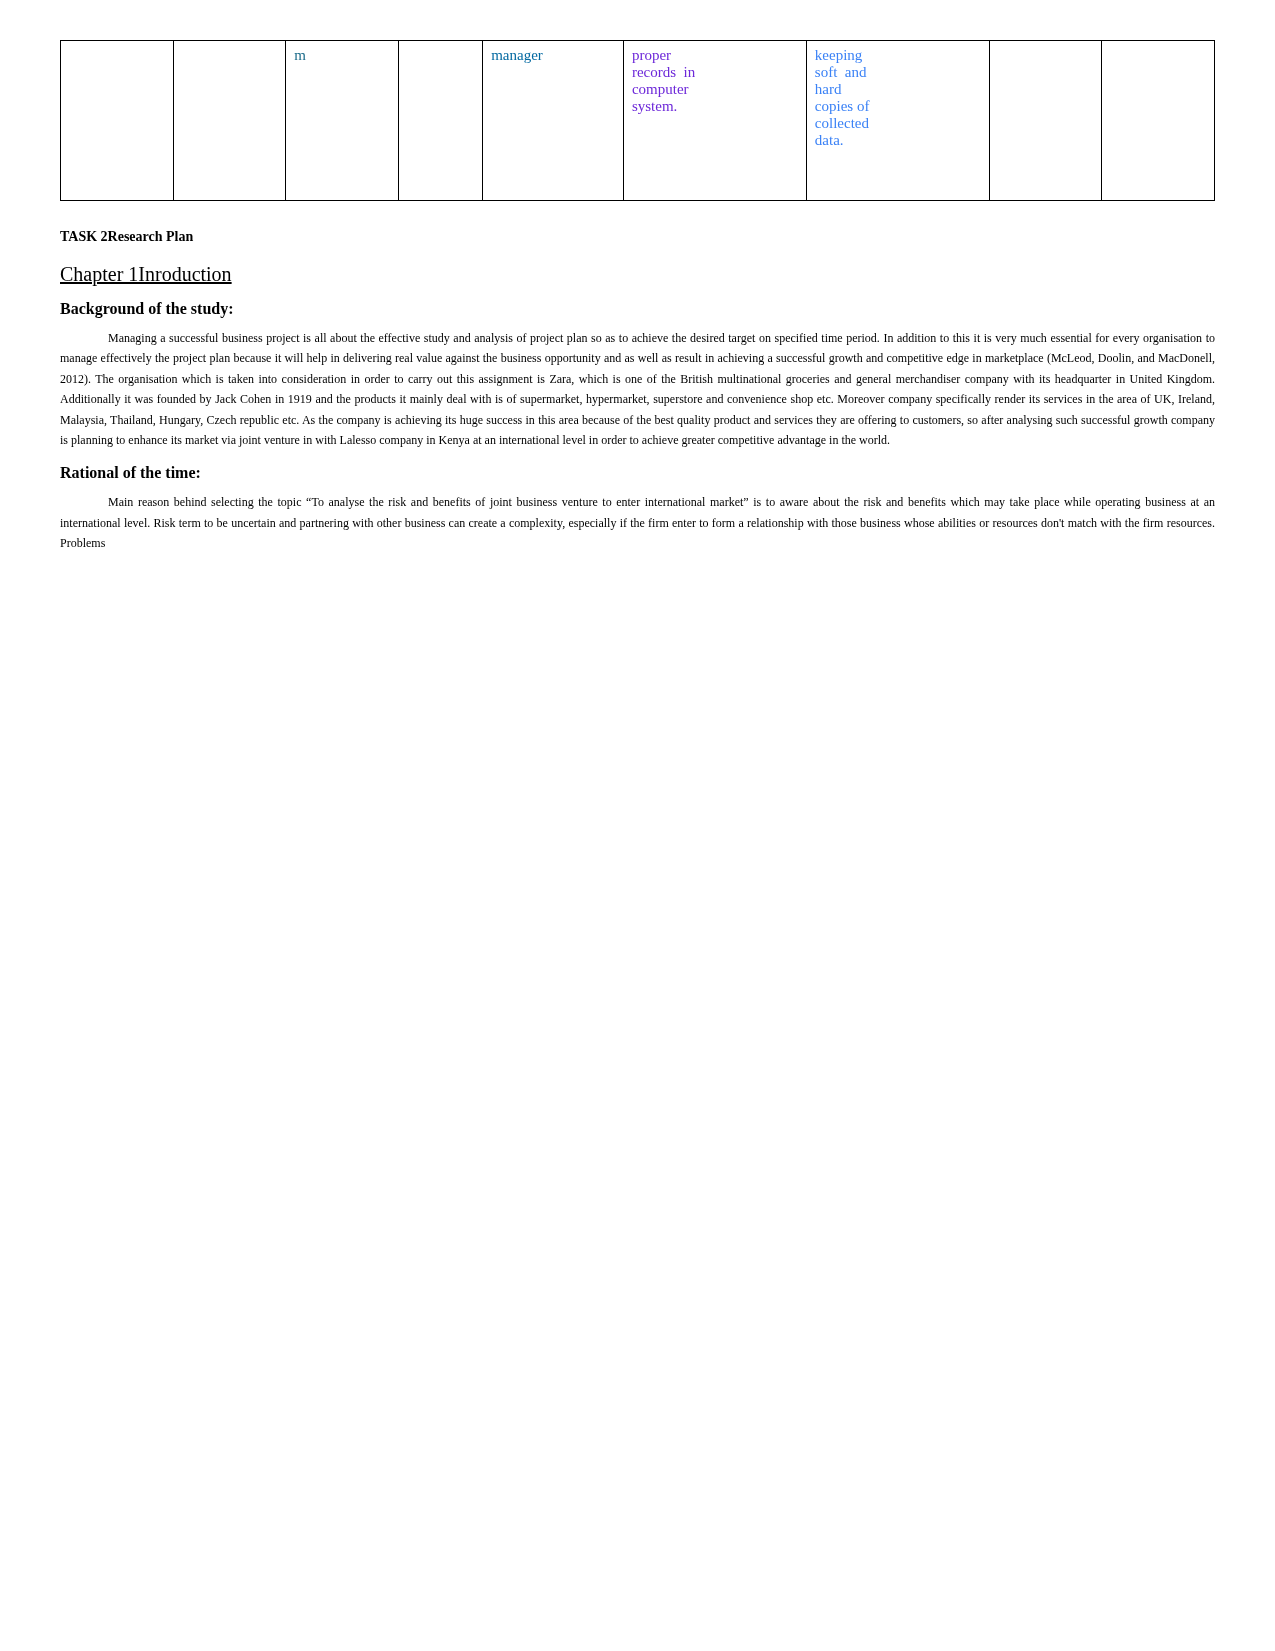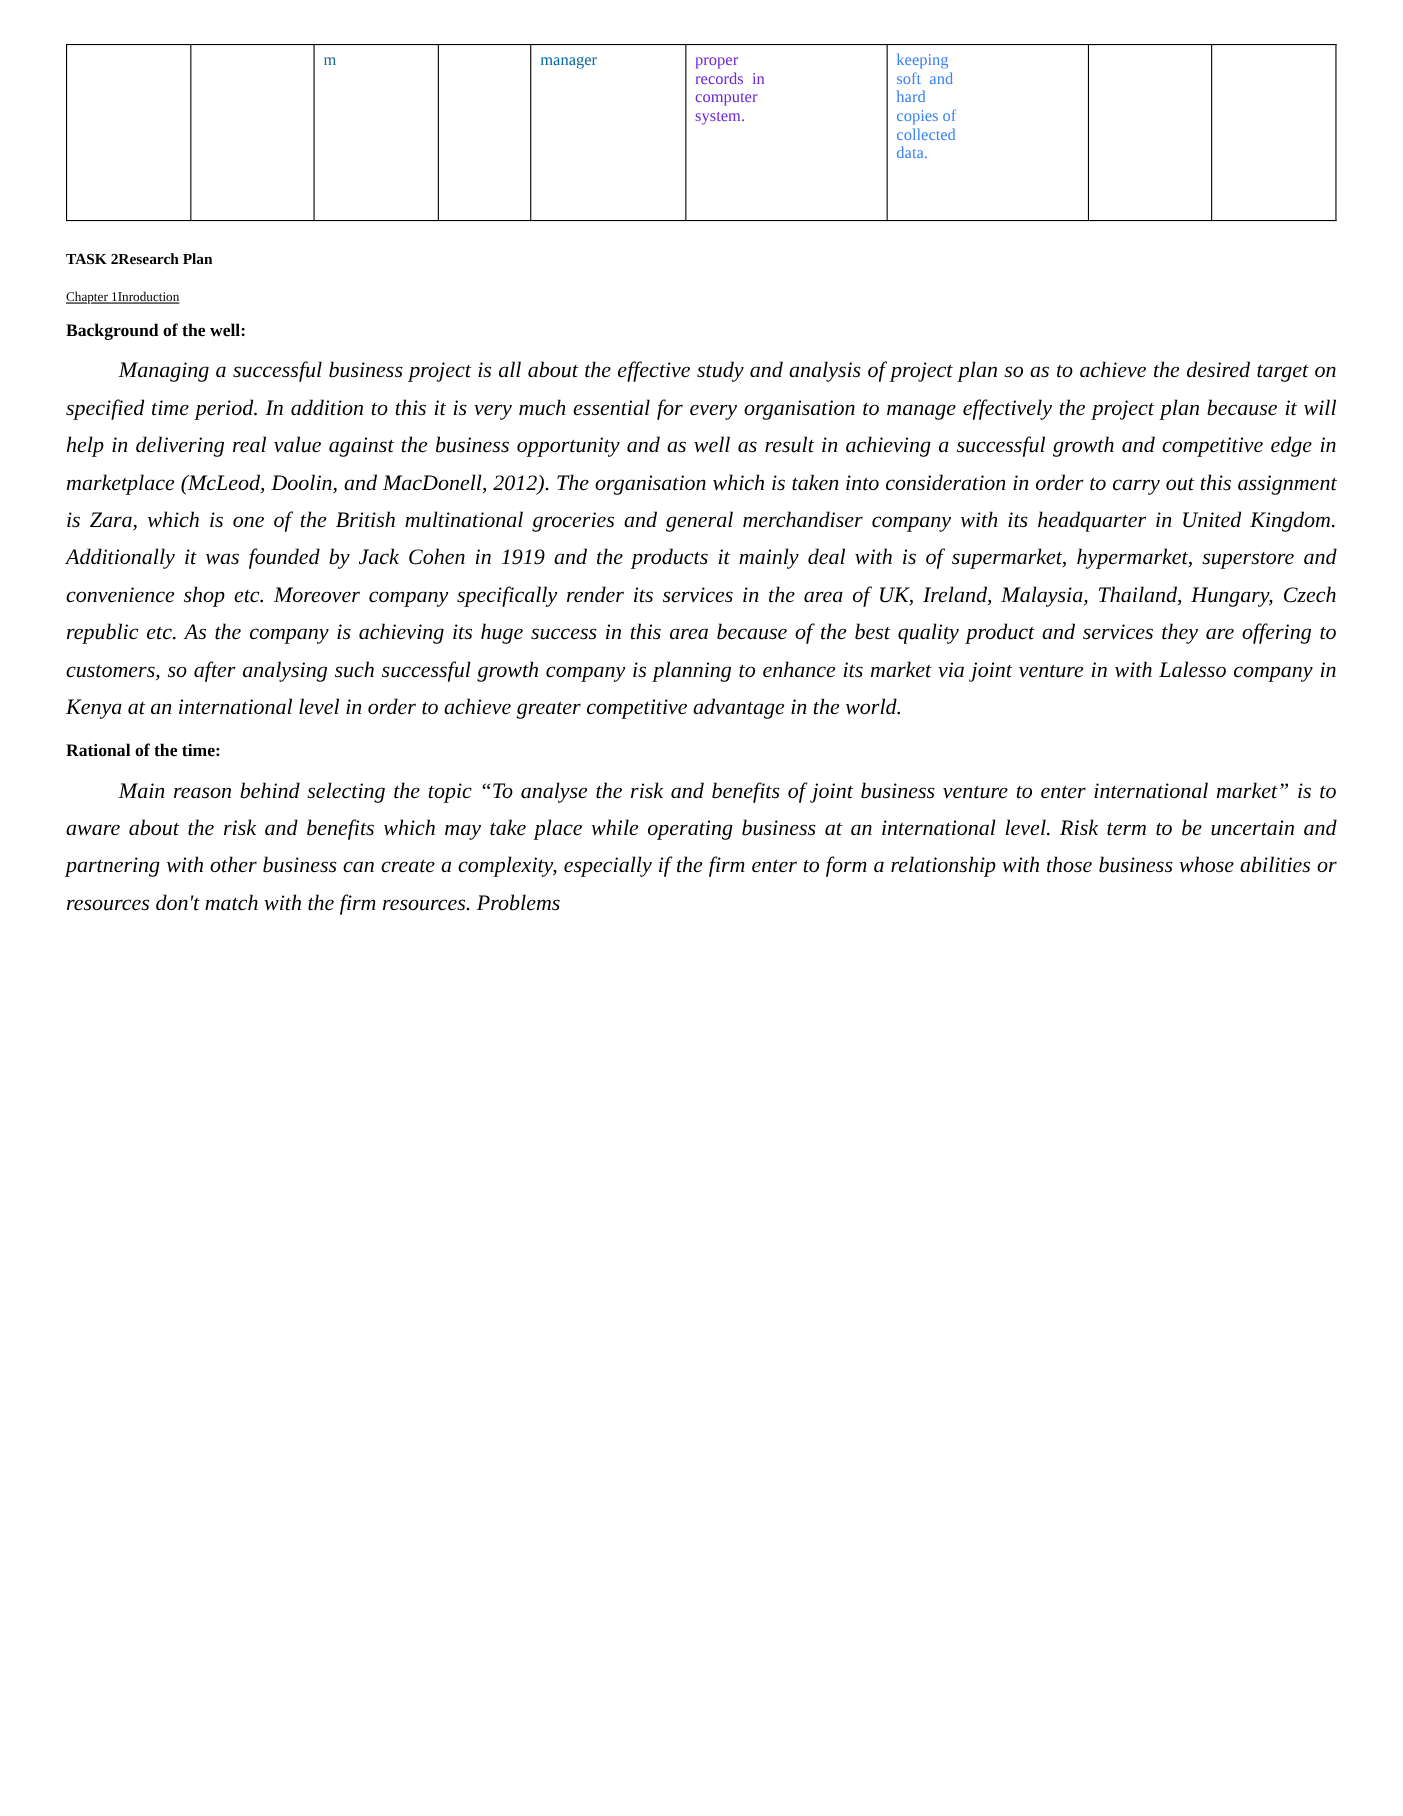--- a/index.html
+++ b/index.html
@@ -65,40 +65,39 @@
     }
 
     
     .task-heading {
       font-size: 14px;
       font-weight: bold;
       margin-bottom: 18px;
     }
 
     .chapter-heading {
-      font-size: 12px;
+      font-size: 20px;
       text-decoration: underline;
       margin-bottom: 14px;
       font-weight: normal;
     }
 
     .section-heading {
       font-size: 16px;
       font-weight: bold;
       margin-bottom: 10px;
     }
 
     
     .body-text {
-      font-size: 20px;
+      font-size: 12px;
       line-height: 1.7;
       text-align: justify;
       margin-bottom: 14px;
       text-indent: 48px;
-      font-style: italic;
     }
 
     .section-block {
       margin-bottom: 10px;
     }
   </style>
 </head>
 <body>
 
 <div class="table-container">
@@ -121,20 +120,20 @@
 
 <div class="section-block">
   <h2 class="task-heading">TASK 2Research Plan</h2>
 </div>
 
 <div class="section-block">
   <p class="chapter-heading">Chapter 1Inroduction</p>
 </div>
 
 <div class="section-block">
-  <p class="section-heading">Background of the well:</p>
+  <p class="section-heading">Background of the study:</p>
   <p class="body-text">Managing a successful business project is all about the effective study and analysis of project plan so as to achieve the desired target on specified time period. In addition to this it is very much essential for every organisation to manage effectively the project plan because it will help in delivering real value against the business opportunity and as well as result in achieving a successful growth and competitive edge in marketplace (McLeod,   Doolin, and MacDonell, 2012).  The organisation which is taken into consideration in order to carry out this assignment is Zara, which is one of the British multinational groceries and general merchandiser company with its headquarter in United Kingdom. Additionally it was founded by Jack Cohen in 1919 and the products it mainly deal with is of supermarket, hypermarket, superstore and convenience shop etc. Moreover company specifically render its services in the area of UK, Ireland, Malaysia, Thailand, Hungary, Czech republic etc. As the company is achieving its huge success in this area because of the best quality product and services they are offering to customers, so after analysing such successful growth company is planning to enhance its market via joint venture in with Lalesso company in   Kenya at an international level in order to achieve greater competitive advantage in the world.</p>
 </div>
 
 <div class="section-block">
   <p class="section-heading">Rational of the time:</p>
   <p class="body-text">Main reason behind selecting the topic “To analyse the risk and benefits of joint business venture to enter international market” is to aware about the risk and benefits  which may take place while operating business at an international level. Risk term to be uncertain and partnering with other business can create a complexity, especially if the firm enter to form a relationship with those business whose abilities or resources don't match with the firm resources. Problems</p>
 </div>
 
 </body></html>

